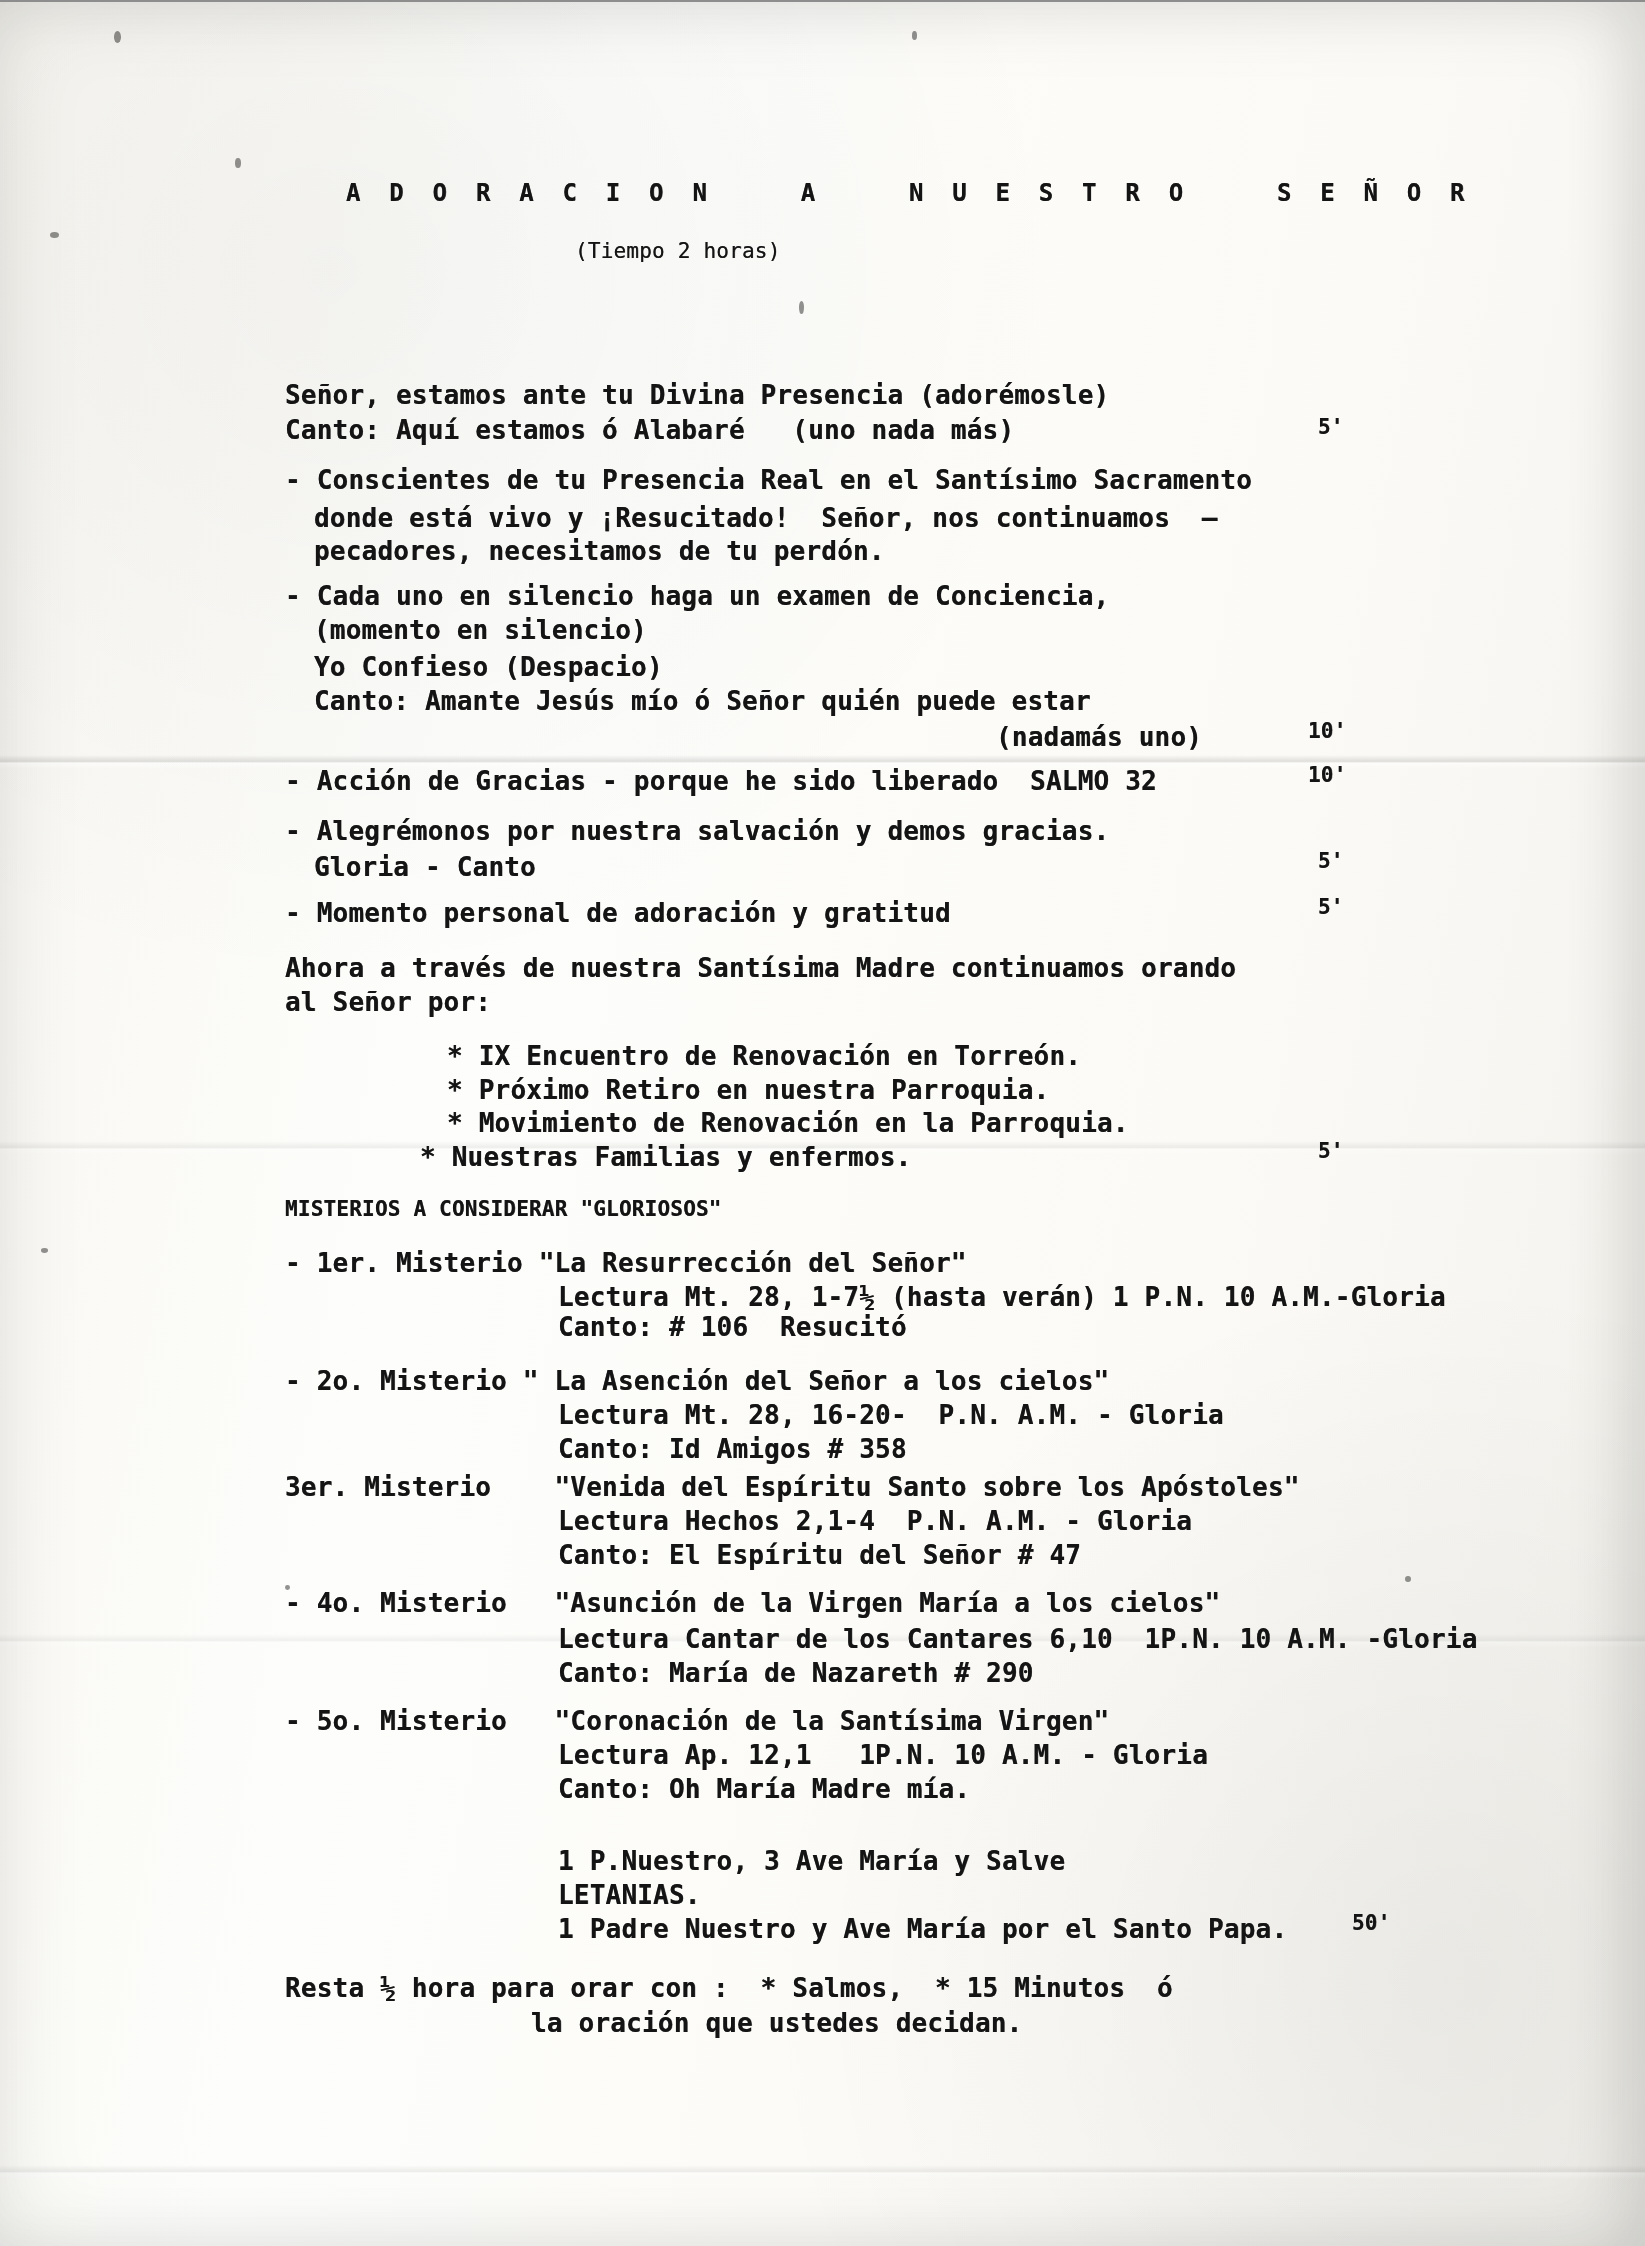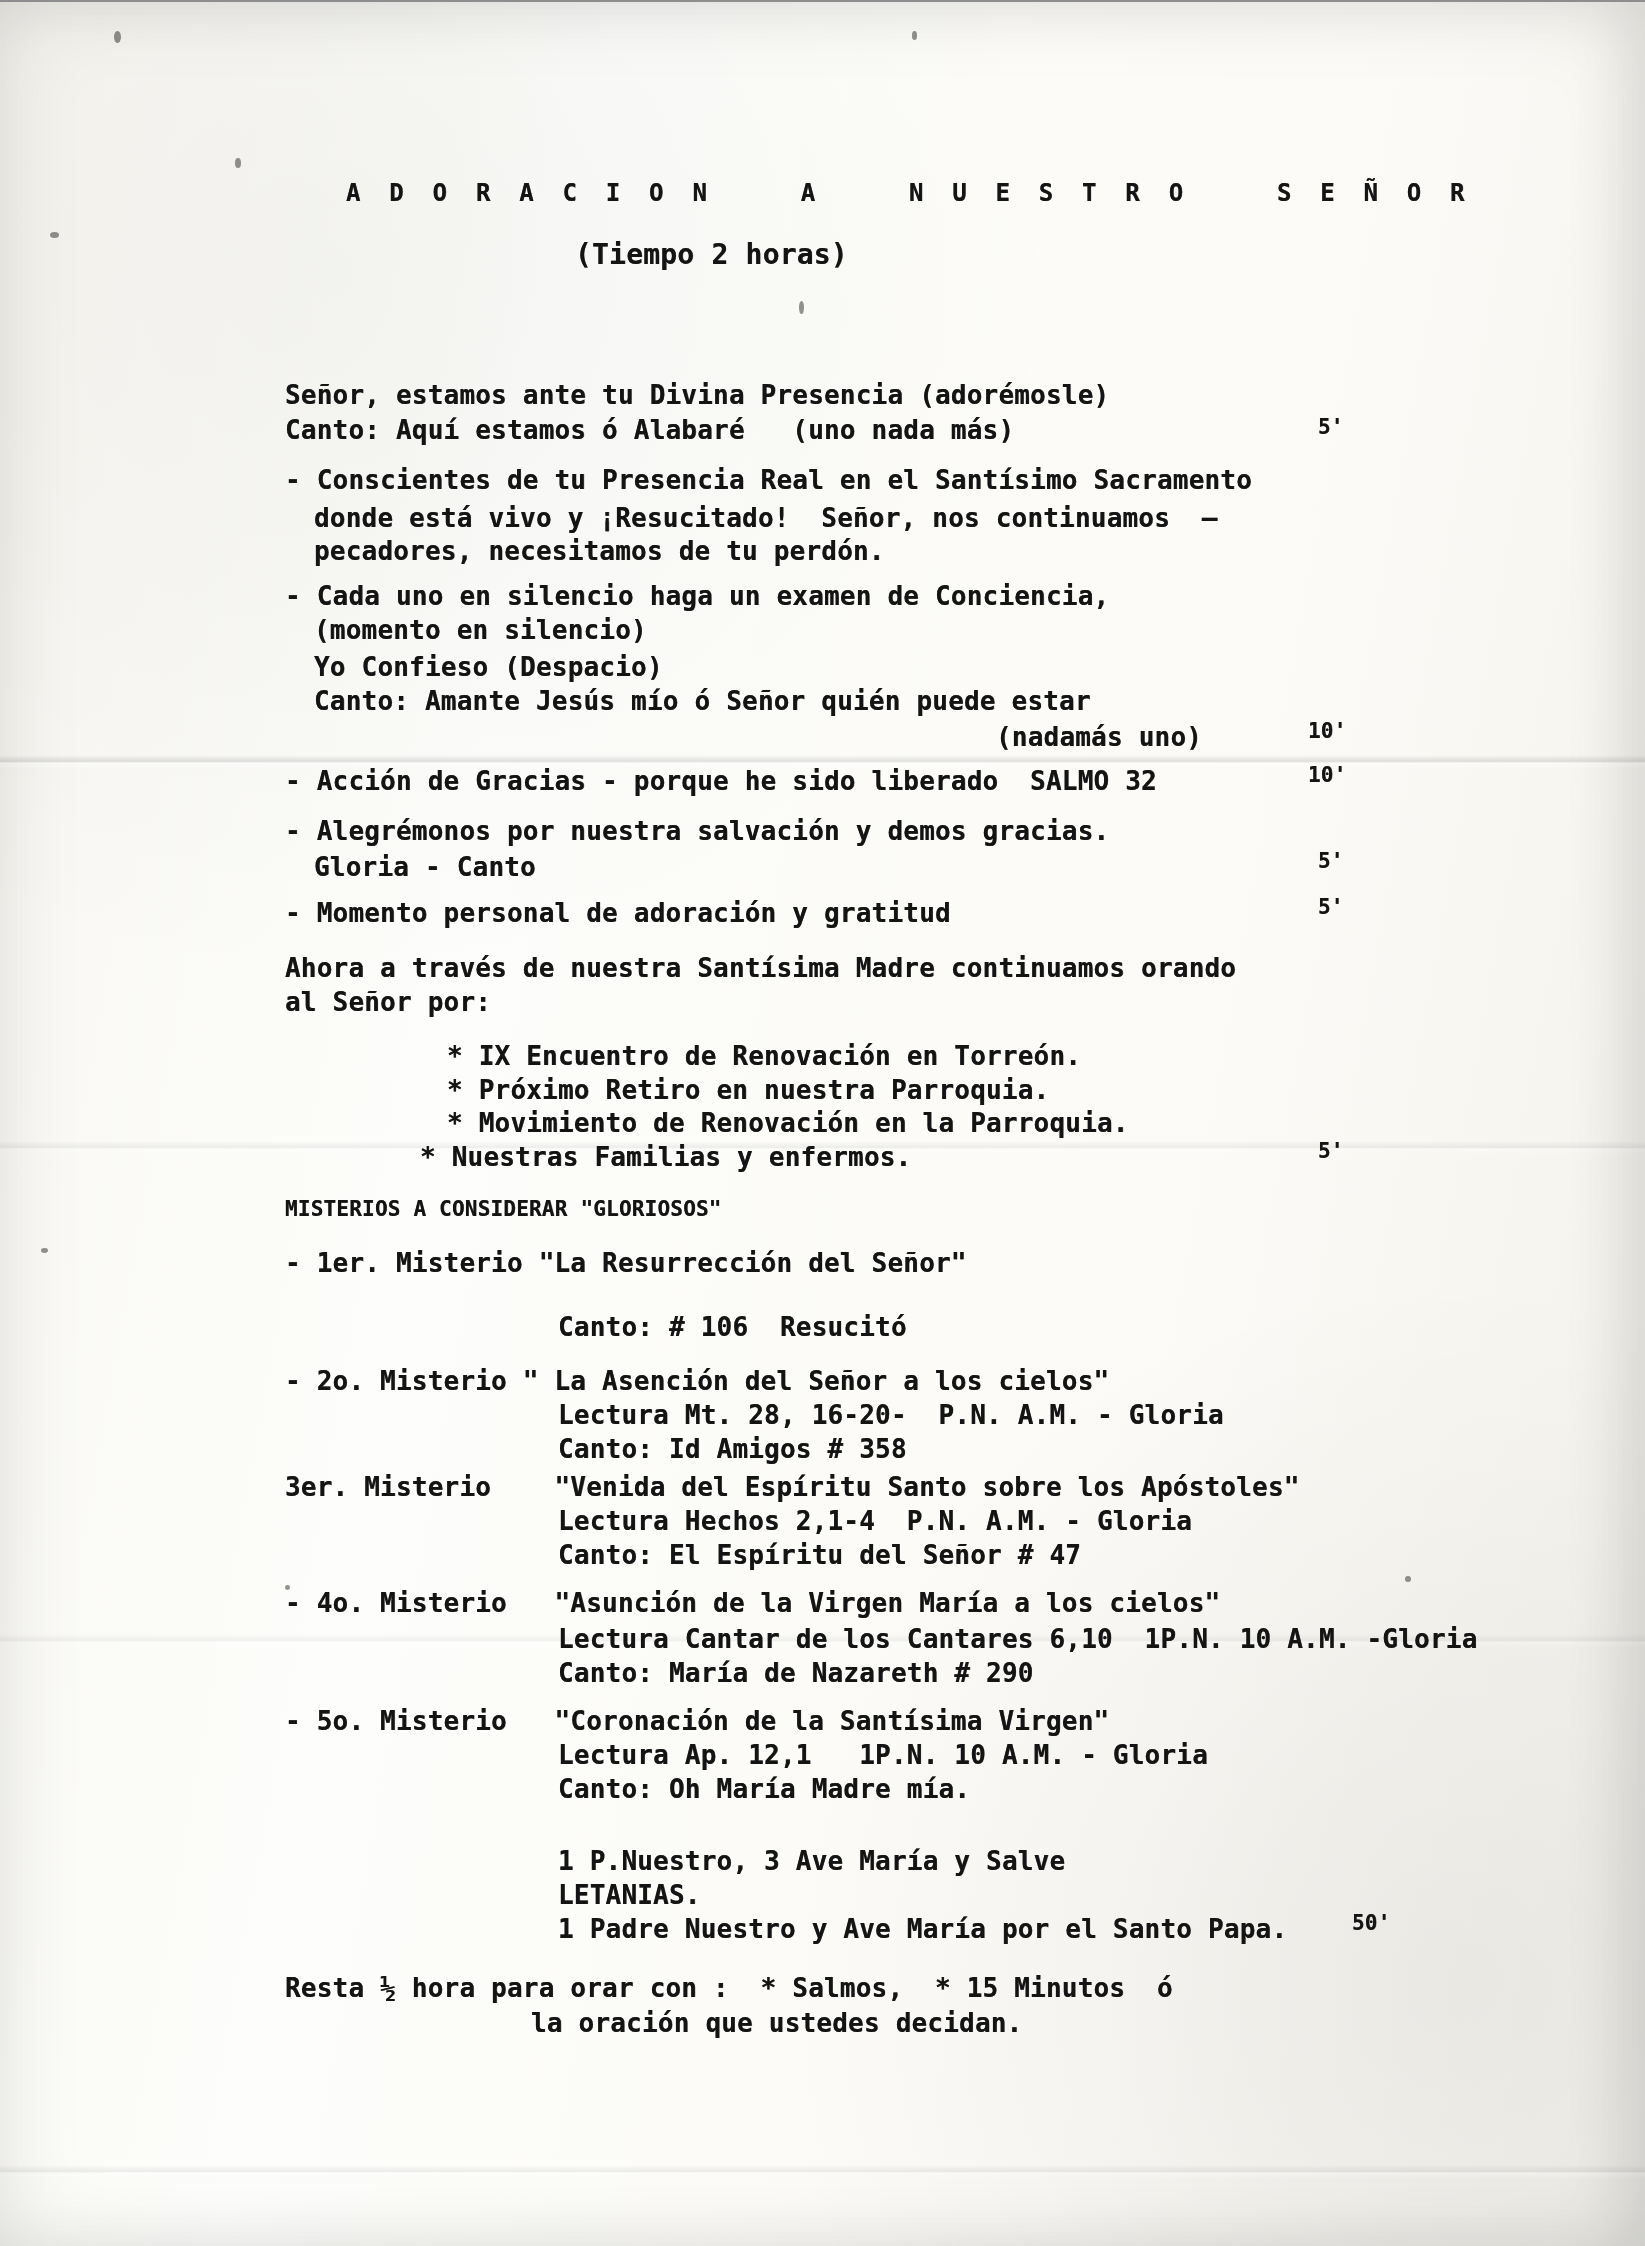--- a/index.html
+++ b/index.html
@@ -62,22 +62,22 @@
     font-weight: 700;
     text-shadow: 0.3px 0 0 rgba(20,20,20,0.5), 0 0.3px 0 rgba(20,20,20,0.35);
   }
 
   .doc-title {
     font-size: 24px;
     font-weight: 700;
     letter-spacing: 7.2px;
   }
   .subtitle {
-    font-size: 28px;
-    font-weight: 700;
+    font-size: 21px;
+    font-weight: 400;
   }
   .section-head {
     font-size: 21px;
     font-weight: 700;
   }
   .time {
     font-size: 21px;
     font-weight: 700;
   }
 </style>
@@ -137,20 +137,21 @@
 
     <div class="ln" style="left:447px; top:1041px;">* IX Encuentro de Renovación en Torreón.</div>
     <div class="ln" style="left:447px; top:1075px;">* Próximo Retiro en nuestra Parroquia.</div>
     <div class="ln" style="left:447px; top:1108px;">* Movimiento de Renovación en la Parroquia.</div>
     <div class="ln" style="left:420px; top:1142px;">* Nuestras Familias y enfermos.</div>
     <div class="ln time" style="left:1318px; top:1139px;">5'</div>
 
     <div class="ln section-head" style="left:285px; top:1197px;">MISTERIOS A CONSIDERAR "GLORIOSOS"</div>
 
     <div class="ln" style="left:285px; top:1248px;">- 1er. Misterio "La Resurrección del Señor"</div>
+    <div class="ln" style="left:558px; top:1282px;">Lectura Mt. 28, 1-7½ (hasta verán) 1 P.N. 10 A.M.-Gloria</div>
     <div class="ln" style="left:558px; top:1312px;">Canto: # 106  Resucitó</div>
 
     <div class="ln" style="left:285px; top:1366px;">- 2o. Misterio " La Asención del Señor a los cielos"</div>
     <div class="ln" style="left:558px; top:1400px;">Lectura Mt. 28, 16-20-  P.N. A.M. - Gloria</div>
     <div class="ln" style="left:558px; top:1434px;">Canto: Id Amigos # 358</div>
 
     <div class="ln" style="left:285px; top:1472px;">3er. Misterio    "Venida del Espíritu Santo sobre los Apóstoles"</div>
     <div class="ln" style="left:558px; top:1506px;">Lectura Hechos 2,1-4  P.N. A.M. - Gloria</div>
     <div class="ln" style="left:558px; top:1540px;">Canto: El Espíritu del Señor # 47</div>
 

